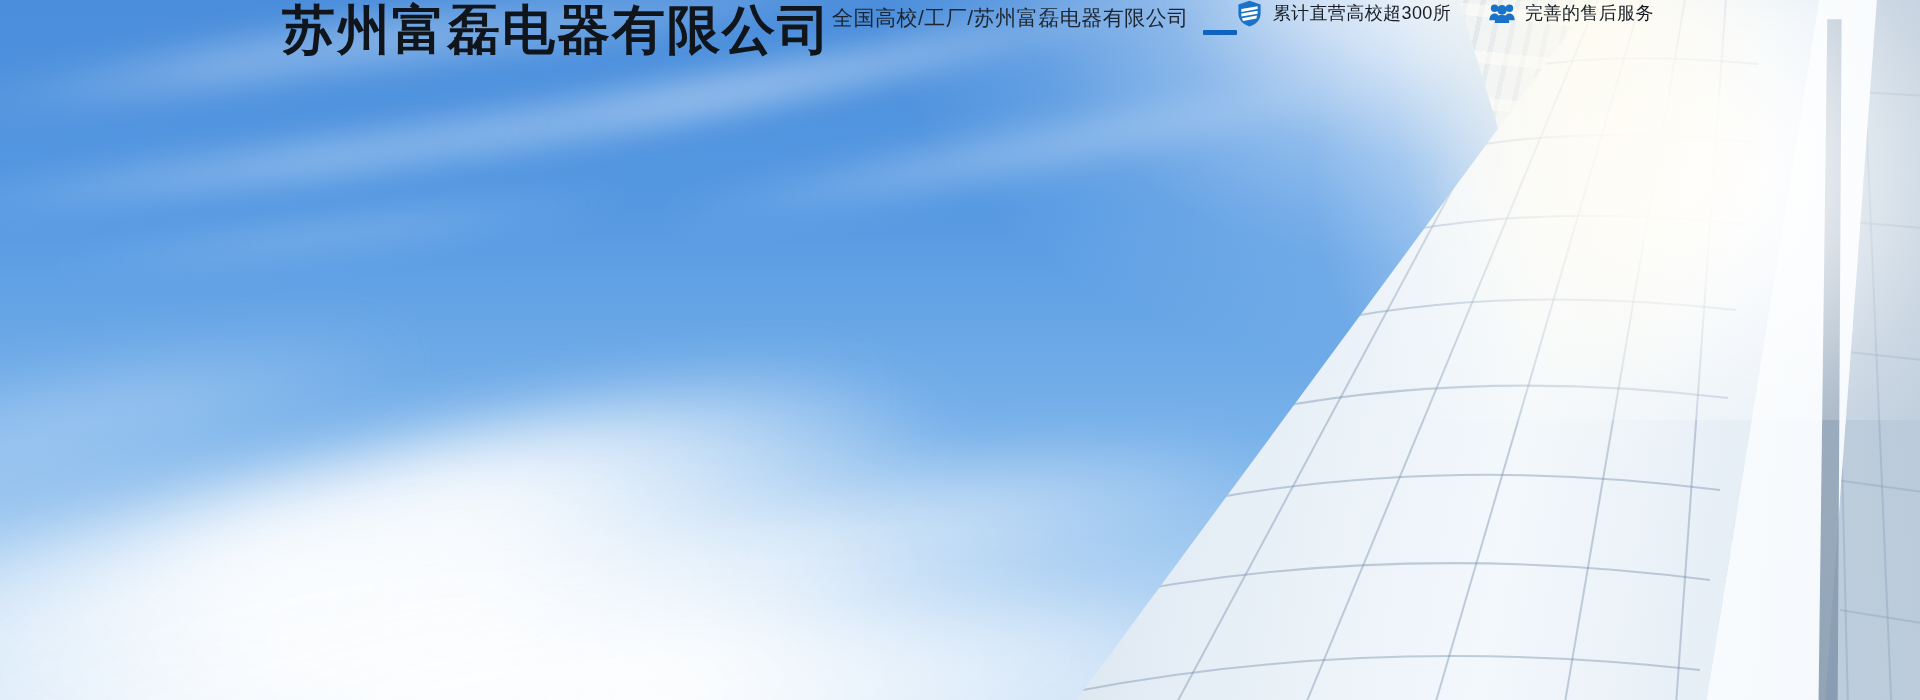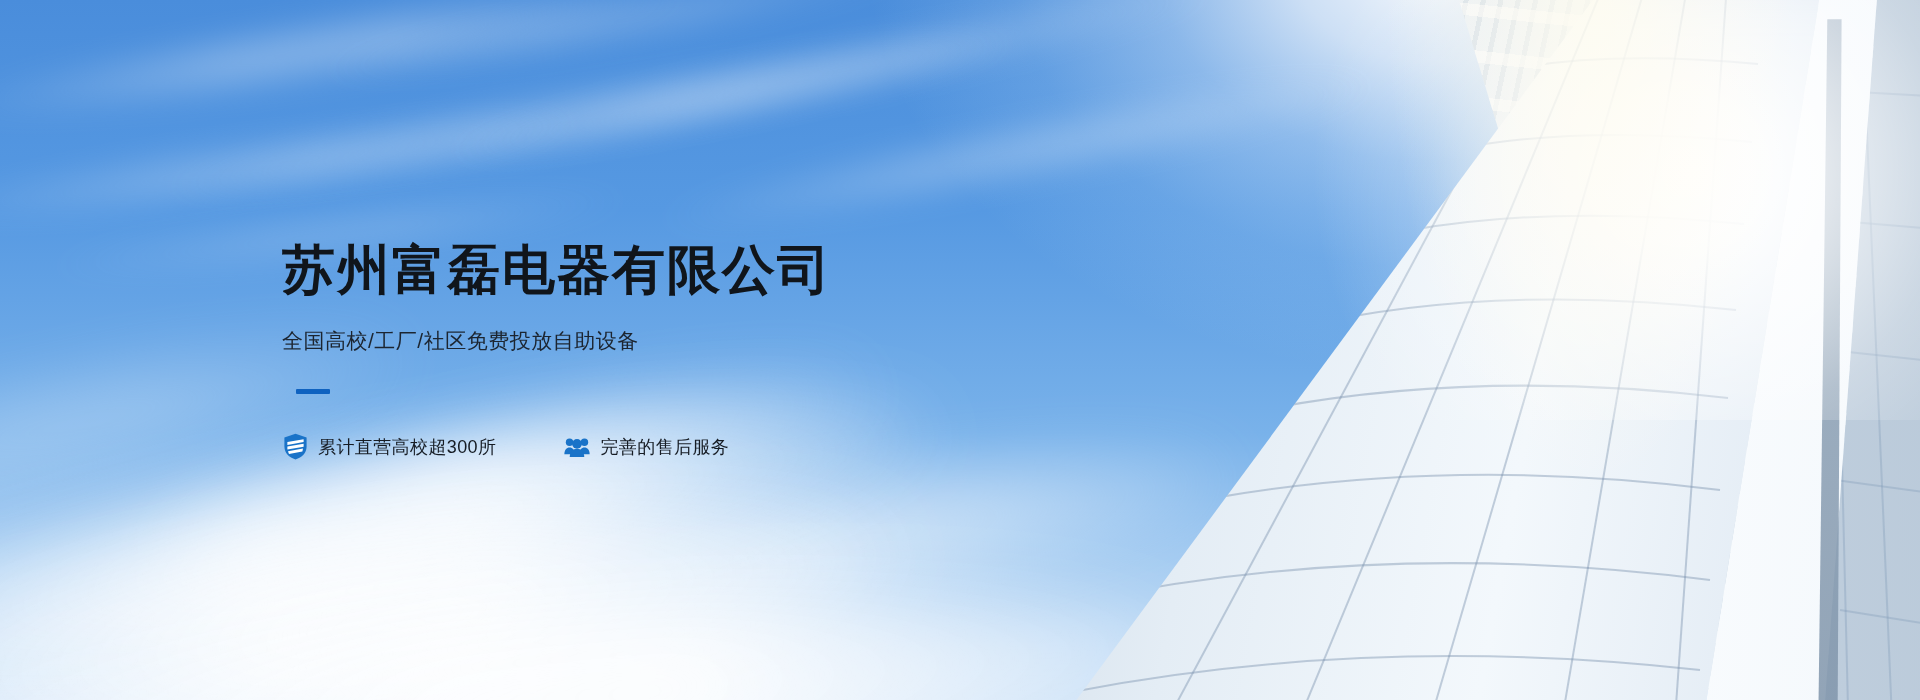--- a/index.html
+++ b/index.html
@@ -166,21 +166,21 @@
       rgba(255,250,235,.35) 35%,
       rgba(255,255,255,0) 70%);
     pointer-events:none;
   }
 
   
   .content{
     position:absolute;
     left:282px; top:0;
     height:700px;
-    display:flex; flex-direction:column; justify-content:center;
+    display:flex; justify-content:center;
     z-index:20;
   }
   .headline{
     font-size:53px;
     font-weight:700;
     color:#10151b;
     letter-spacing:2px;
     line-height:1.15;
     margin-bottom:22px;
     white-space:nowrap;
@@ -193,22 +193,22 @@
     white-space:nowrap;
   }
   .divider{
     width:34px; height:5px;
     background:#0f62c0;
     margin:30px 0 40px 14px;
     border-radius:1px;
   }
   .badges{
     display:flex;
-    align-items:flex-end;
-    gap:68px;
+    align-items:flex-start;
+    gap:38px;
   }
   .badge{
     display:flex;
     align-items:center;
     gap:10px;
     white-space:nowrap;
   }
   .badge-icon{
     width:26px; height:26px;
     display:flex; align-items:center; justify-content:center;
@@ -292,21 +292,21 @@
   </div>
 
   <div class="flare"></div>
   <div class="flare2"></div>
 
   <div class="content">
 
     <h1 class="headline">苏州富磊电器有限公司</h1>
 
 
-    <div class="sub">全国高校/工厂/社区免费投放自助设备</div>
+    <div class="sub">全国高校/工厂/苏州富磊电器有限公司</div>
 
     <div class="divider"></div>
 
     <div class="badges">
 
       <div class="badge">
         <span class="badge-icon">
           <svg width="25" height="27" viewBox="0 0 25 27">
             <path d="M12.5 0.8 L23.6 4.6 L23.6 13.6 C23.6 20.2 18.9 24.6 12.5 26.4 C6.1 24.6 1.4 20.2 1.4 13.6 L1.4 4.6 Z" fill="#1a73c8"></path>
             <g fill="#ffffff">

